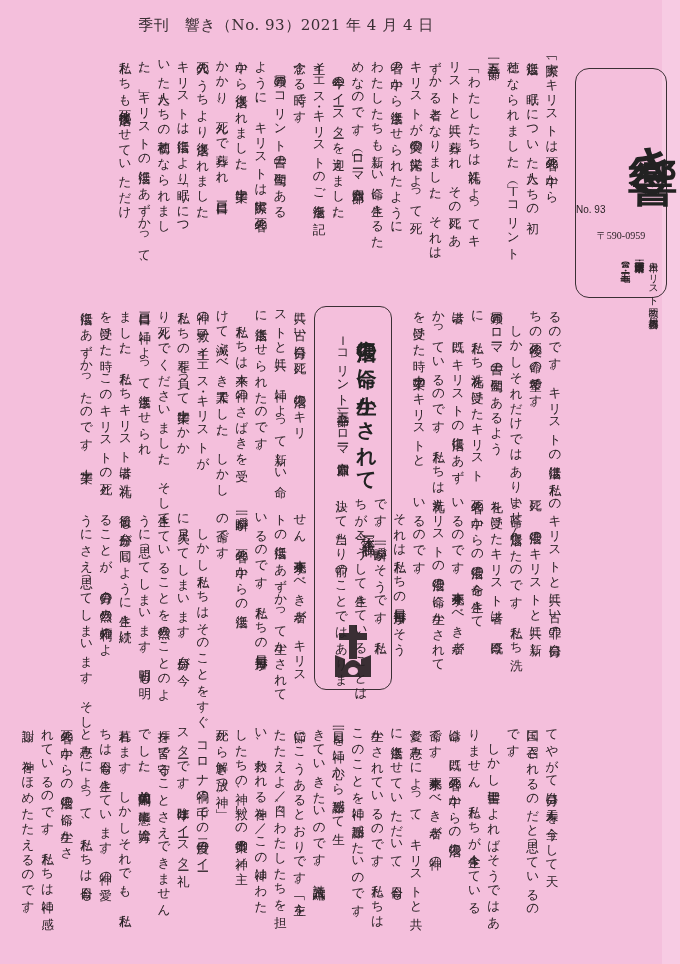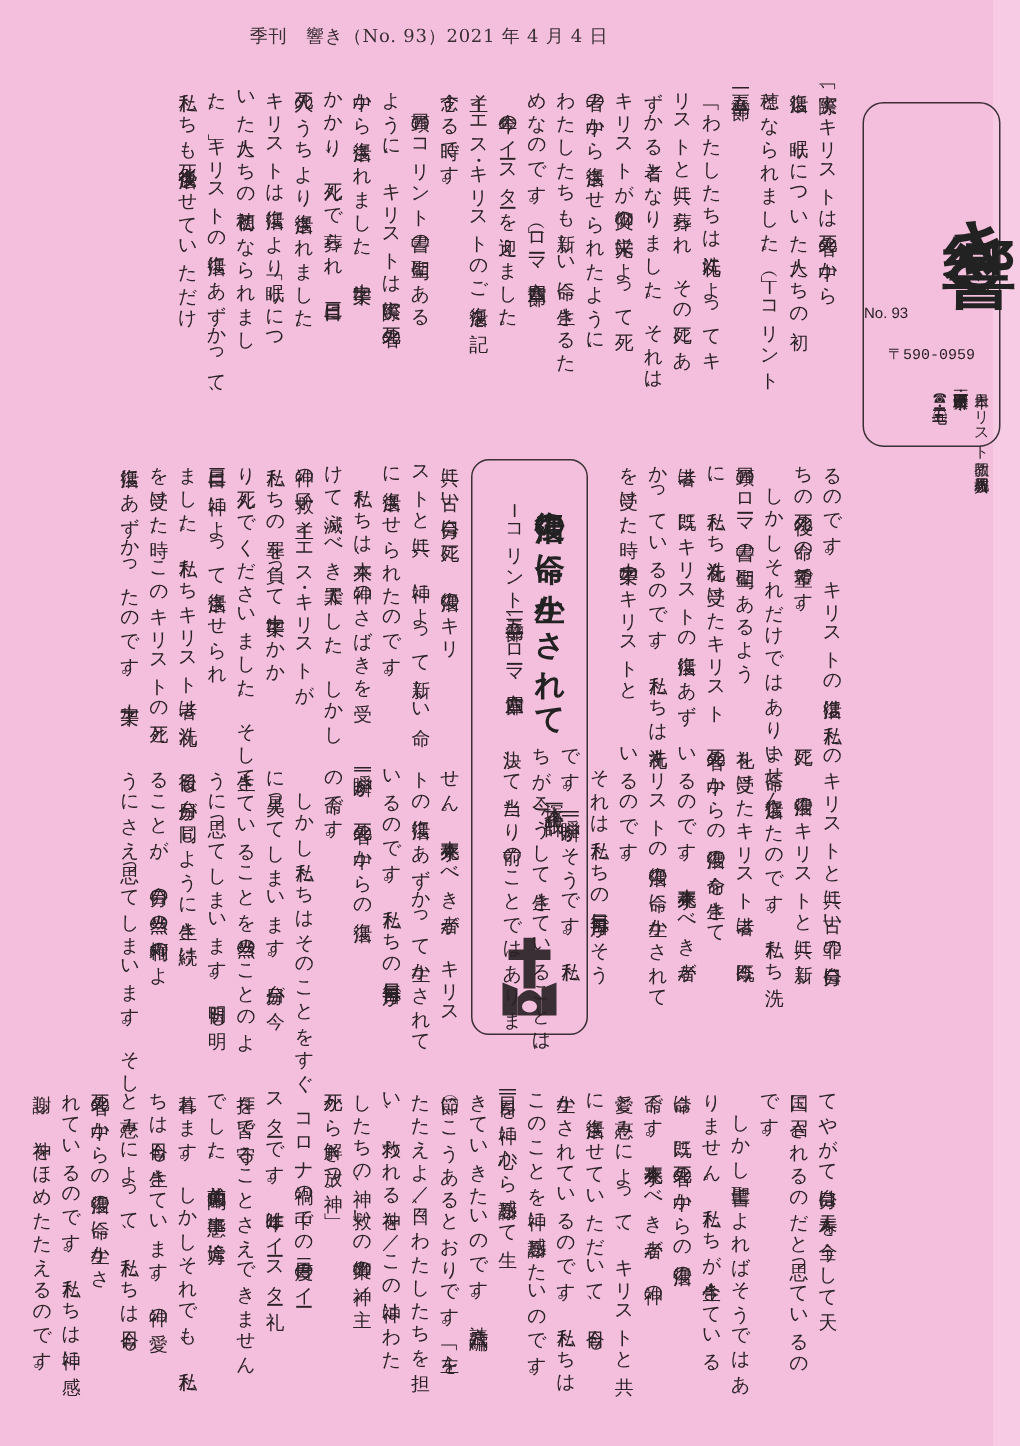--- a/index.html
+++ b/index.html
@@ -5,42 +5,42 @@
   html, body { margin:0; padding:0; }
   body {
     width:680px; height:964px; position:relative; overflow:hidden;
     background:#f4bfdc;
     font-family:"DejaVu Serif","Liberation Serif",serif;
     color:#2a2226;
   }
   .edge { position:absolute; top:0; right:0; width:18px; height:964px; background:#f7cbe3; }
   .header {
     position:absolute; top:16px; left:0; width:572px; text-align:center;
-    font-size:12px; letter-spacing:0.5px; color:#3a2f34;
+    font-size:15px; letter-spacing:0.5px; color:#3a2f34;
   }
   .tier { position:absolute; }
   .col {
     position:absolute; top:0;
     writing-mode:vertical-rl; text-orientation:upright;
     font-size:12.6px; line-height:19.4px; letter-spacing:1.2px;
     white-space:nowrap;
   }
   .col span { display:block; }
   .masthead {
     position:absolute; left:575px; top:68px; width:92px; height:230px;
     border:1.5px solid #3a2f34; border-radius:14px; box-sizing:border-box;
   }
   .mast-title {
     position:absolute; left:0; top:10px; width:100%; text-align:center;
     writing-mode:vertical-rl; text-orientation:upright;
     font-size:50px; line-height:58px; font-weight:bold; color:#222;
     letter-spacing:-4px; height:120px; margin-left:16px;
   }
   .mast-no { position:absolute; top:135px; width:100%; font-size:10px; font-family:"Liberation Sans",sans-serif; }
-  .mast-zip { position:absolute; top:160px; width:100%; text-align:center; font-size:10px; font-family:Liberation Mono, monospace; }
+  .mast-zip { position:absolute; top:160px; width:100%; text-align:center; font-size:10px; font-family:Liberation Serif, serif; }
   .mast-info {
     position:absolute; top:186px; right:6px;
     writing-mode:vertical-rl; text-orientation:upright;
     font-size:10px; line-height:14px; white-space:nowrap;
   }
   .mast-info span { display:block; }
   .titlebox {
     position:absolute; left:314px; top:306px; width:78px; height:384px;
     border:1.5px solid #3a2f34; border-radius:12px; box-sizing:border-box;
   }

